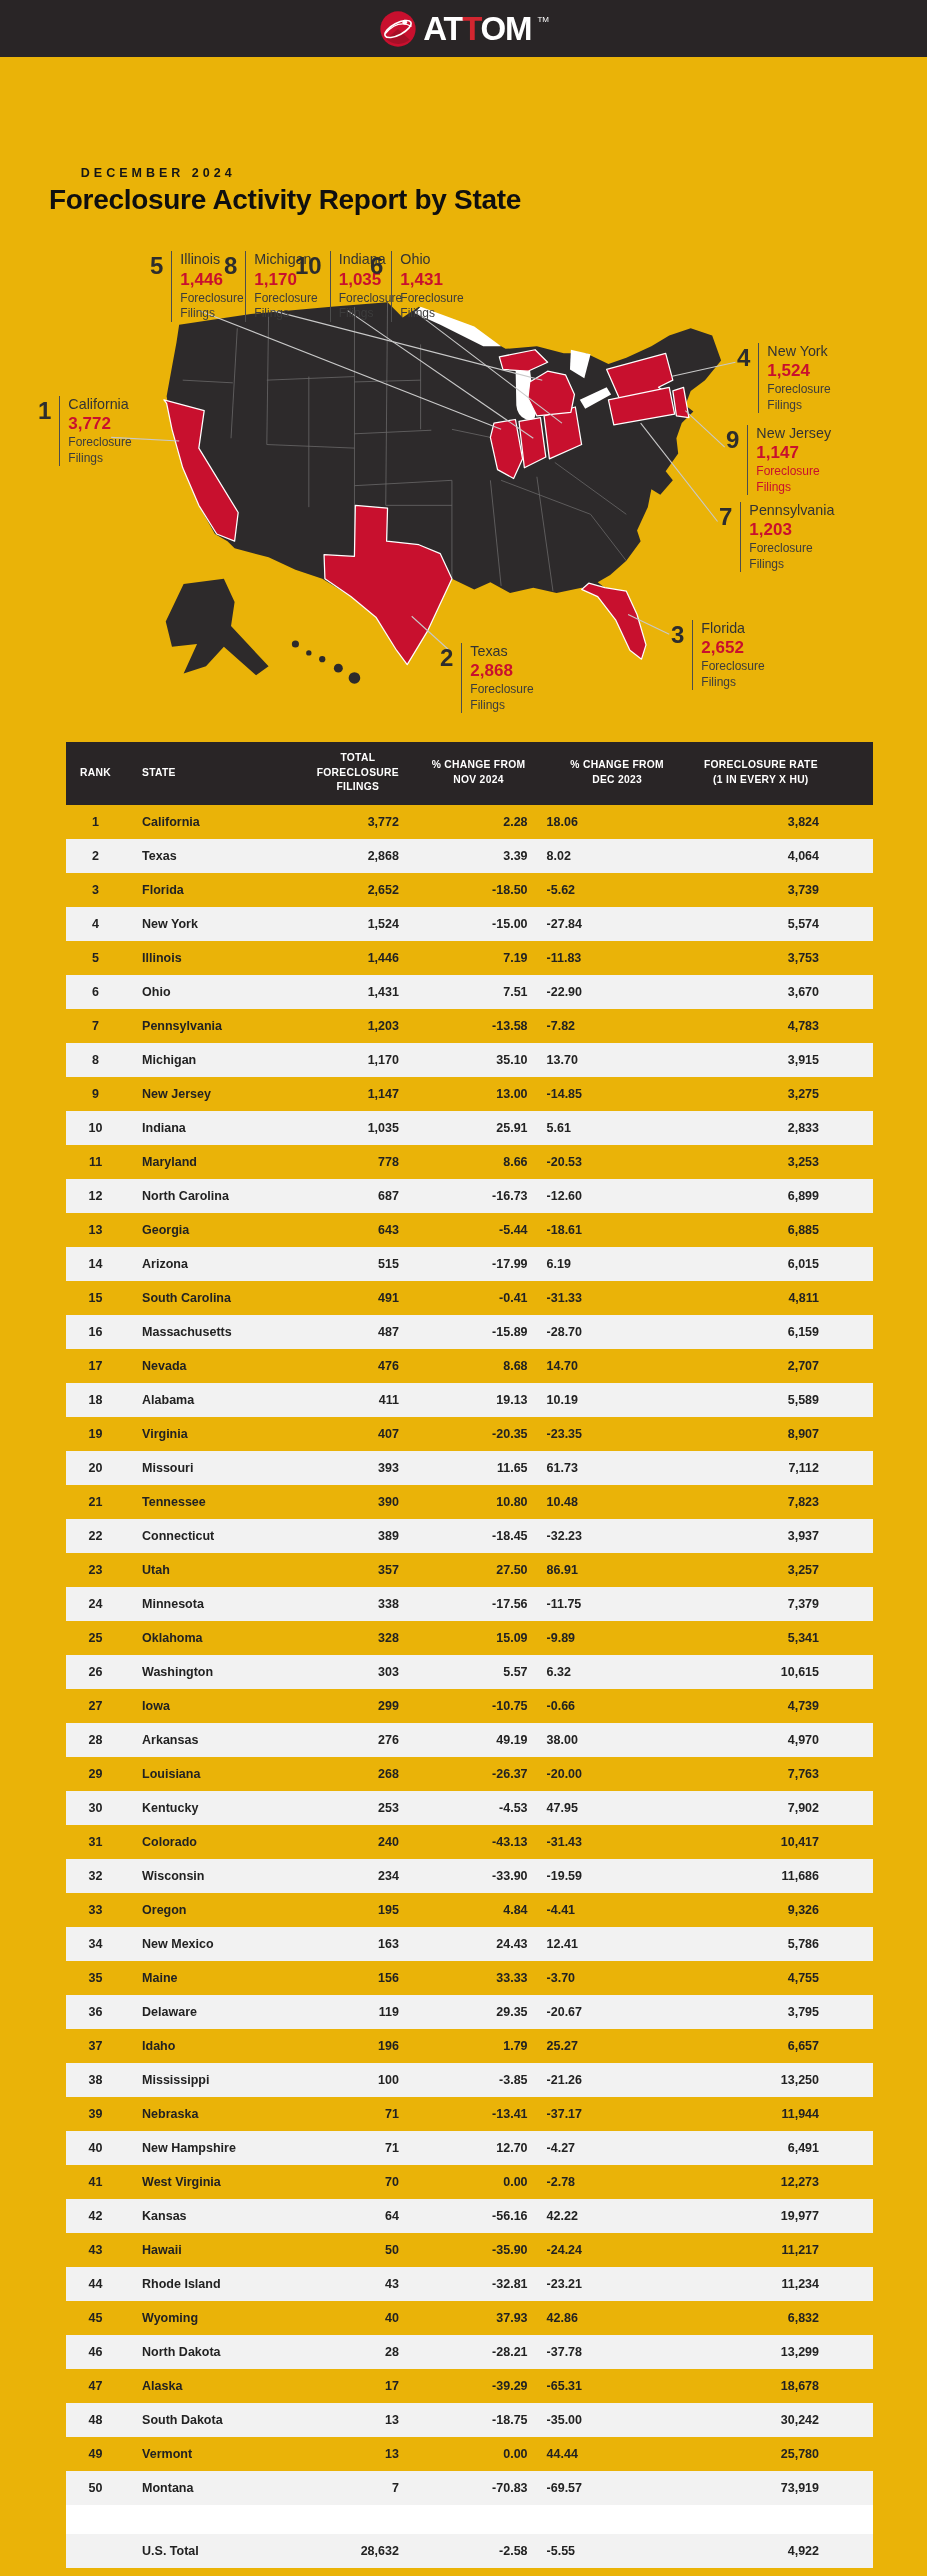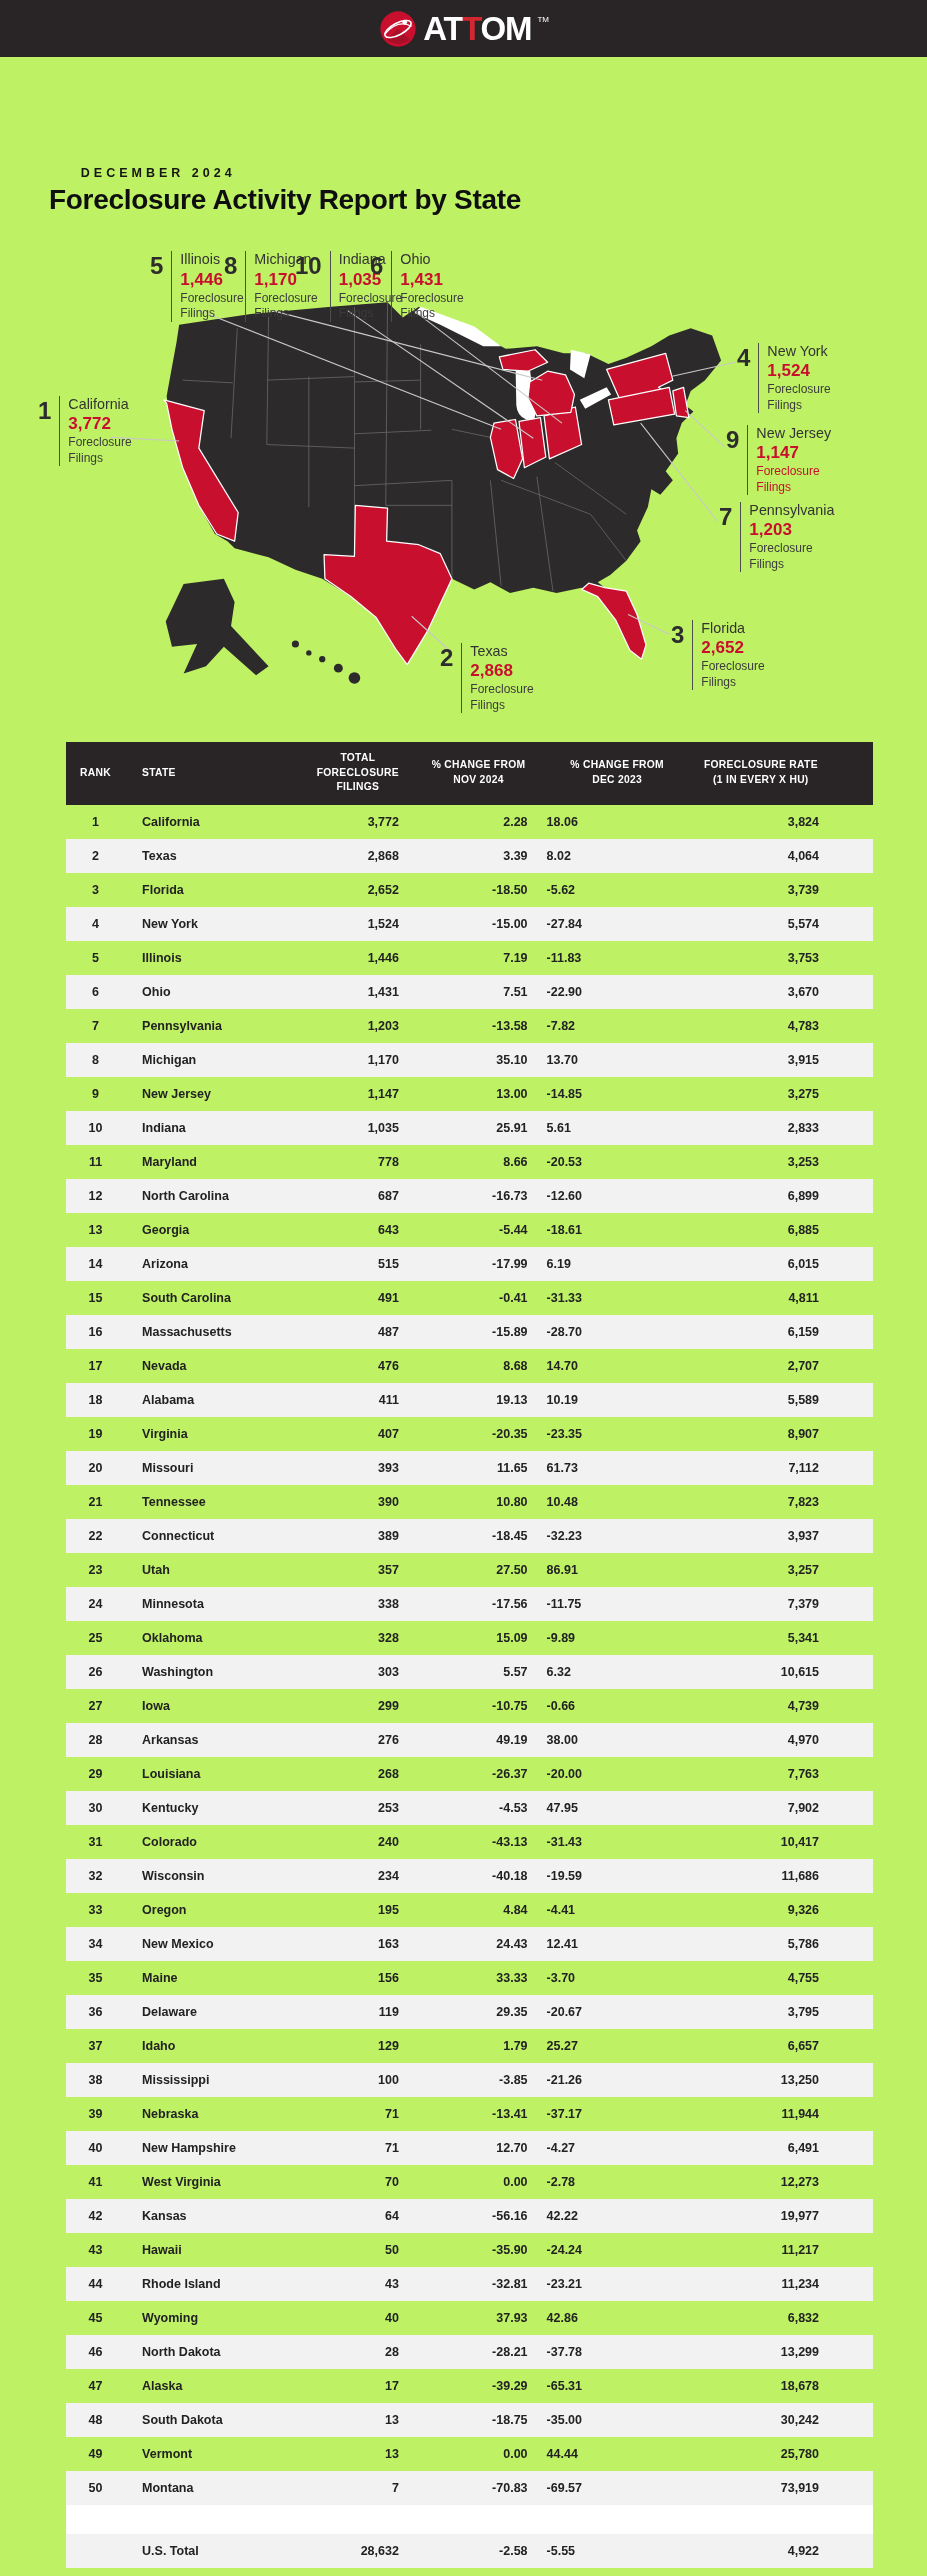--- a/index.html
+++ b/index.html
@@ -1,17 +1,17 @@
 <!DOCTYPE html>
 <html style="font-size:14.3px"><head>
 <meta charset="utf-8">
 <style>
   html,body{margin:0;padding:0;background:#fff;}
   body{width:928px;font-family:"Liberation Sans","DejaVu Sans",sans-serif;color:#1d1d1d;}
-  .page{width:928px;height:2576px;overflow:hidden;background:#bef264;}
+  .page{width:928px;height:2576px;overflow:hidden;background:#eab308;}
 
   
   .brandbar{height:57px;background:#292526;display:flex;align-items:center;justify-content:center;}
   .logo{display:flex;align-items:center;gap:6.3px;}
   .logo-word{font-size:33px;font-weight:800;letter-spacing:-1.3px;color:#fff;line-height:1;}
   .logo-word .accent{color:#d22630;}
   .logo-tm{font-size:8px;color:#fff;align-self:flex-start;margin-top:5.4px;letter-spacing:0;}
 
   
   .content{padding:0 49px;}
@@ -547,21 +547,21 @@
     <td class="c-filings">240</td>
     <td class="c-nov">-43.13</td>
     <td class="c-dec">-31.43</td>
     <td class="c-rate">10,417</td>
   </tr>
 
   <tr class="alt">
     <td class="c-rank">32</td>
     <td class="c-state">Wisconsin</td>
     <td class="c-filings">234</td>
-    <td class="c-nov">-40.18</td>
+    <td class="c-nov">-33.90</td>
     <td class="c-dec">-19.59</td>
     <td class="c-rate">11,686</td>
   </tr>
 
   <tr>
     <td class="c-rank">33</td>
     <td class="c-state">Oregon</td>
     <td class="c-filings">195</td>
     <td class="c-nov">4.84</td>
     <td class="c-dec">-4.41</td>
@@ -591,21 +591,21 @@
     <td class="c-state">Delaware</td>
     <td class="c-filings">119</td>
     <td class="c-nov">29.35</td>
     <td class="c-dec">-20.67</td>
     <td class="c-rate">3,795</td>
   </tr>
 
   <tr>
     <td class="c-rank">37</td>
     <td class="c-state">Idaho</td>
-    <td class="c-filings">129</td>
+    <td class="c-filings">196</td>
     <td class="c-nov">1.79</td>
     <td class="c-dec">25.27</td>
     <td class="c-rate">6,657</td>
   </tr>
 
   <tr class="alt">
     <td class="c-rank">38</td>
     <td class="c-state">Mississippi</td>
     <td class="c-filings">100</td>
     <td class="c-nov">-3.85</td>

